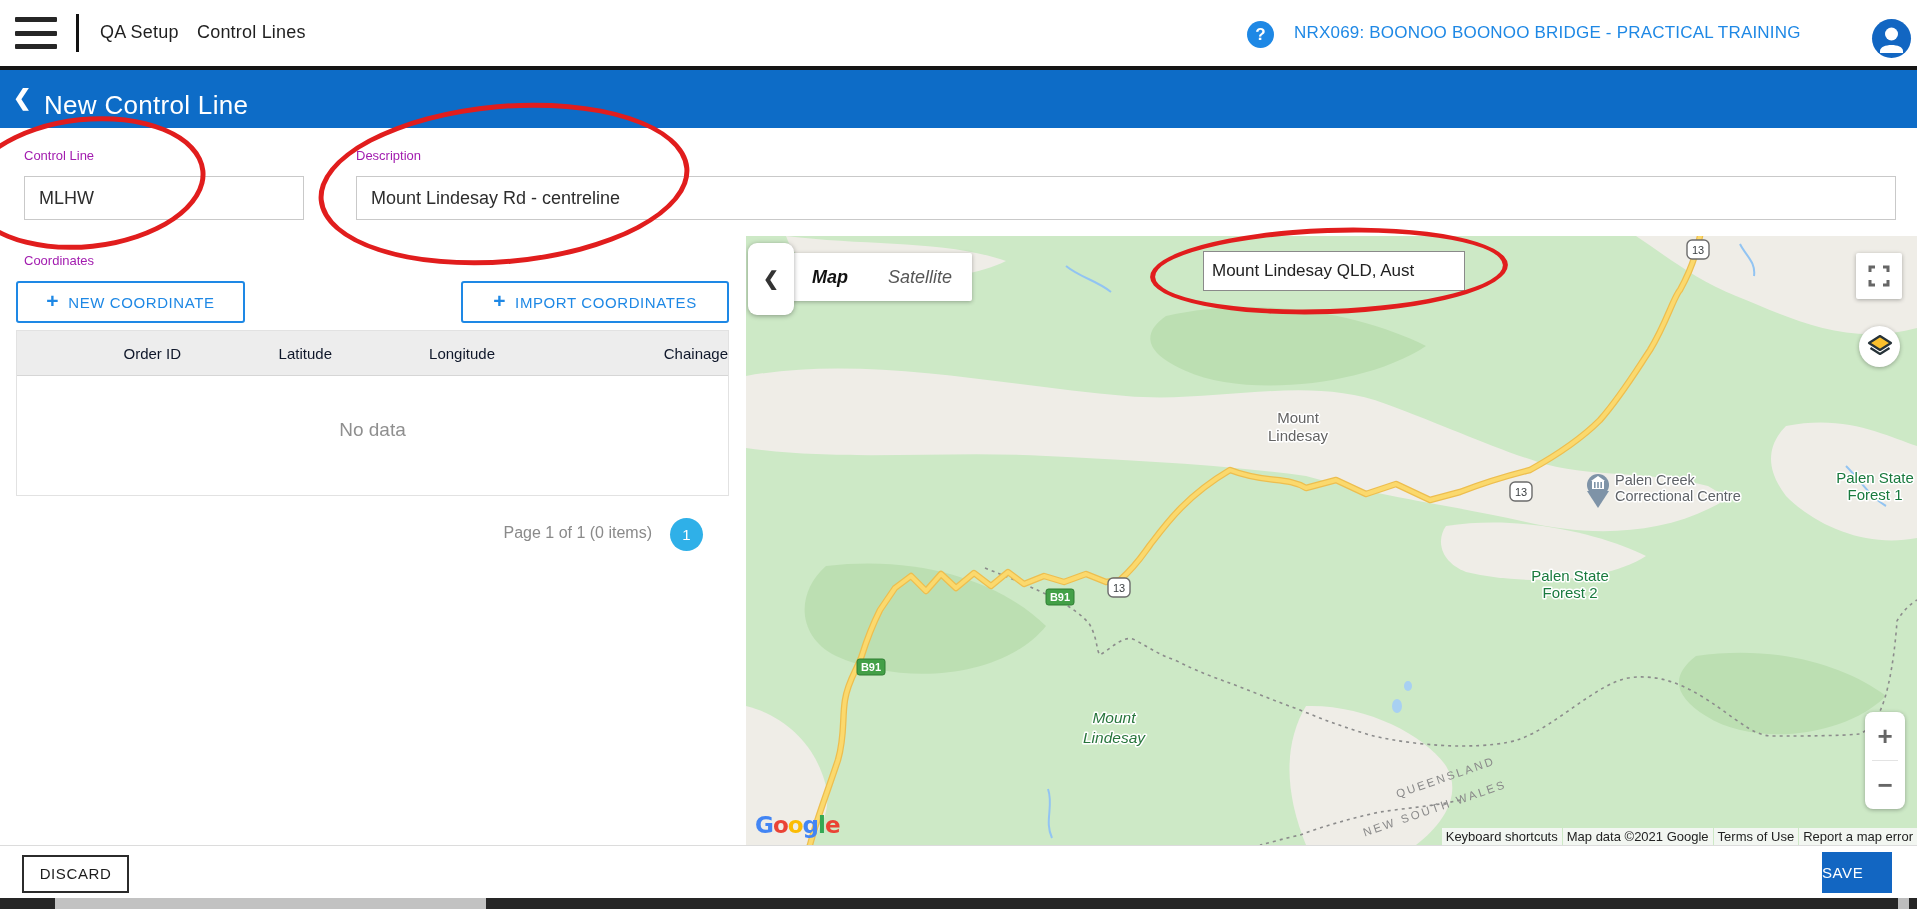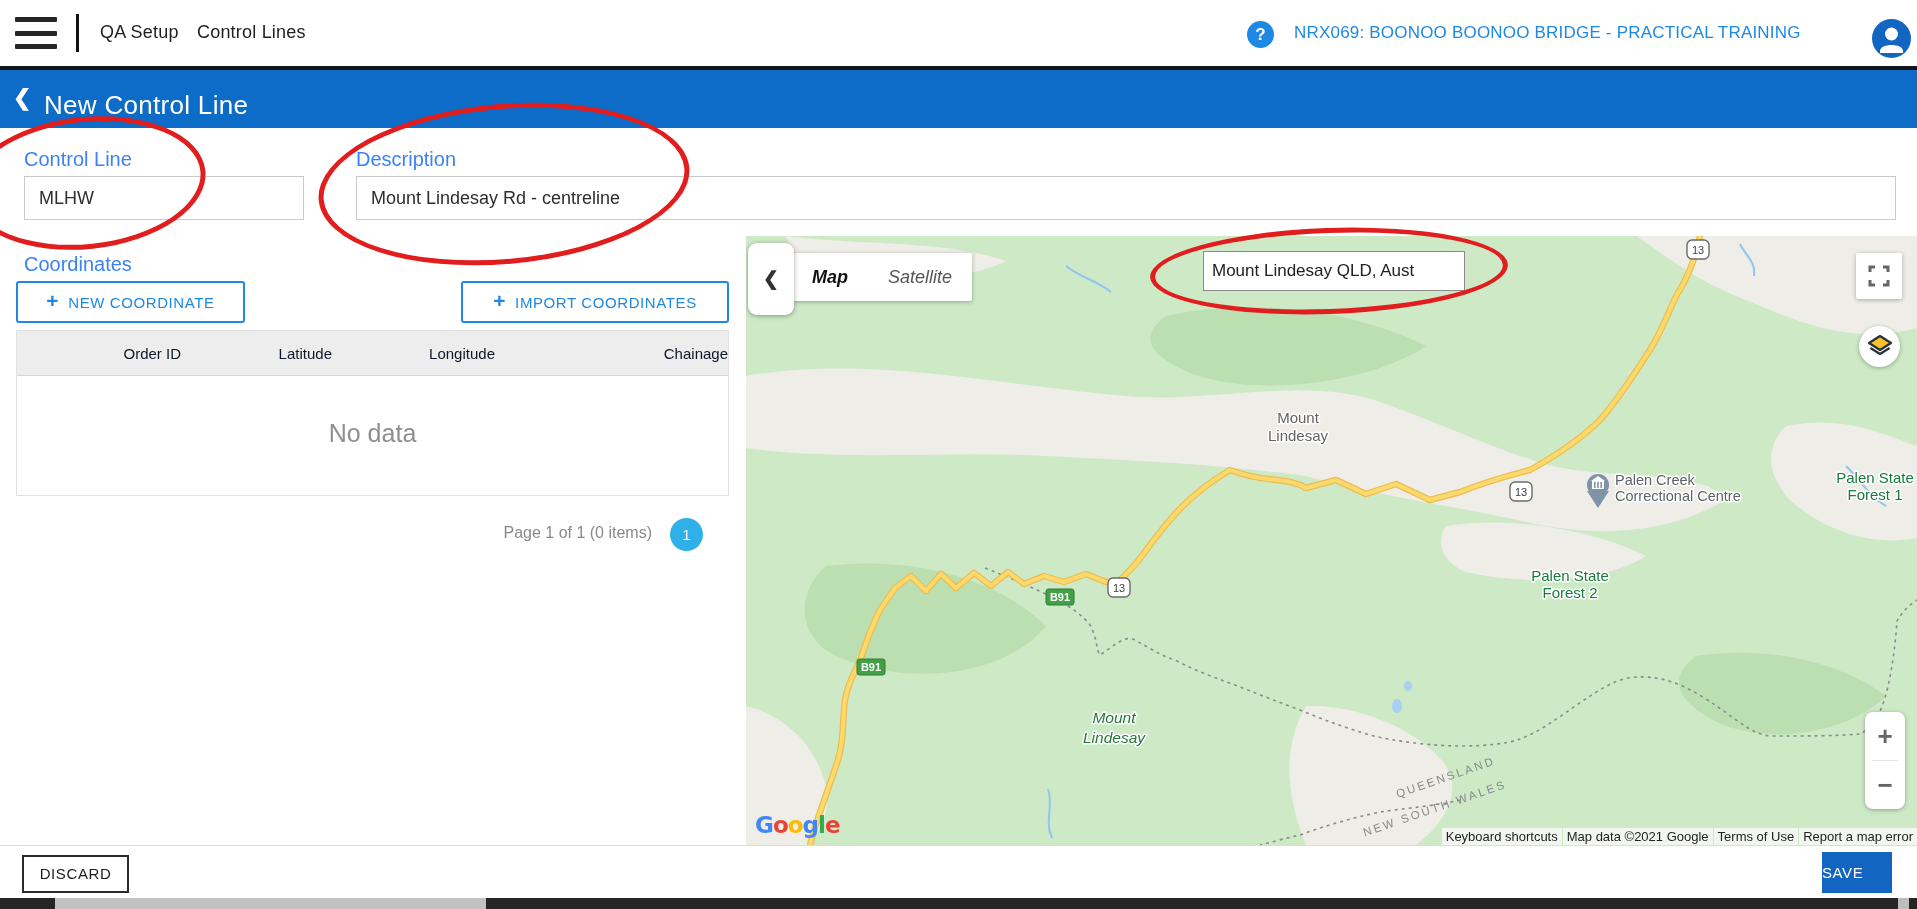--- a/index.html
+++ b/index.html
@@ -21,42 +21,42 @@
   #project-label { left:1294px; top:23px; width:552px; font-size:17px; color:#1e88e5; letter-spacing:.2px; cursor:pointer; }
   #avatar { left:1872px; top:19px; width:39px; height:39px; border-radius:50%; background:#1266c2; cursor:pointer; }
   #black-line { left:0; top:66px; width:1917px; height:4px; background:#151515; }
 
   
   #blue-header { left:0; top:70px; width:1917px; height:58px; background:#0d6cc7; color:#fff; }
   #back-btn { left:13px; top:15px; font-size:22px; font-weight:bold; color:#fff; cursor:pointer; }
   #page-title { left:44px; top:20px; font-size:26px; font-weight:400; letter-spacing:.3px; }
 
   
-  .field-label { font-size:20px; color:#3b82f6; }
+  .field-label { font-size:13px; color:#a21caf; }
   #lbl-control-line { left:24px; top:148px; }
   #lbl-description { left:356px; top:148px; }
   .text-input { height:44px; border:1px solid #c9c9c9; background:#fff; font-size:18px; color:#2d2d2d;
     padding:0 14px; font-family:"Liberation Sans", sans-serif; }
   #control-line-input { left:24px; top:176px; width:280px; }
   #description-input { left:356px; top:176px; width:1540px; }
 
   
   #lbl-coordinates { left:24px; top:253px; }
   .outline-btn { height:42px; background:#fff; border:2px solid #1e88e5; border-radius:3px; color:#1e88e5;
     font-size:15px; letter-spacing:.6px; display:flex; align-items:center; justify-content:center; gap:9px; cursor:pointer; }
   .outline-btn .plus { font-size:21px; font-weight:bold; margin-top:-2px; }
   #btn-new-coordinate { left:16px; top:281px; width:229px; }
   #btn-import-coordinates { left:461px; top:281px; width:268px; }
 
   #coord-table { left:16px; top:330px; width:713px; height:166px; border:1px solid #e2e2e2; background:#fff; }
   #coord-head { position:absolute; left:0; top:0; width:711px; height:45px; background:#ededed; border-bottom:1px solid #d6d6d6;
     display:flex; align-items:center; font-size:15px; color:#0f172a;justify-content:space-between; }
   #coord-head .col { text-align:right; }
   .col-order { width:164px; } .col-lat { width:106px; } .col-lon { width:118px; } .col-chain { width:188px; }
-  #no-data { position:absolute; left:0; top:88px; width:711px; text-align:center; font-size:25px; color:#8f8f8f; }
+  #no-data { position:absolute; left:0; top:88px; width:711px; text-align:center; font-size:19px; color:#8f8f8f; }
 
   #pagination-text { left:380px; top:524px; width:272px; text-align:right; font-size:16px; color:#8a8a8a; }
   #page-badge { left:670px; top:518px; width:33px; height:33px; border-radius:50%; background:#2fb0e8; color:#fff;
     font-size:15px; text-align:center; line-height:33px; cursor:pointer; }
 
   
   #map { left:746px; top:236px; width:1171px; height:609px; overflow:hidden; background:#cde9c6; }
   #map-collapse { left:2px; top:7px; width:46px; height:72px; background:#fff; border-radius:9px;
     box-shadow:0 1px 5px rgba(0,0,0,.35); cursor:pointer; text-align:center; line-height:72px; font-size:19px; font-weight:bold; color:#333; z-index:6; }
   #maptype { left:46px; top:17px; height:48px; background:#fff; box-shadow:0 1px 4px rgba(0,0,0,.3); display:flex; z-index:5; border-radius:2px;font-style:italic; }

